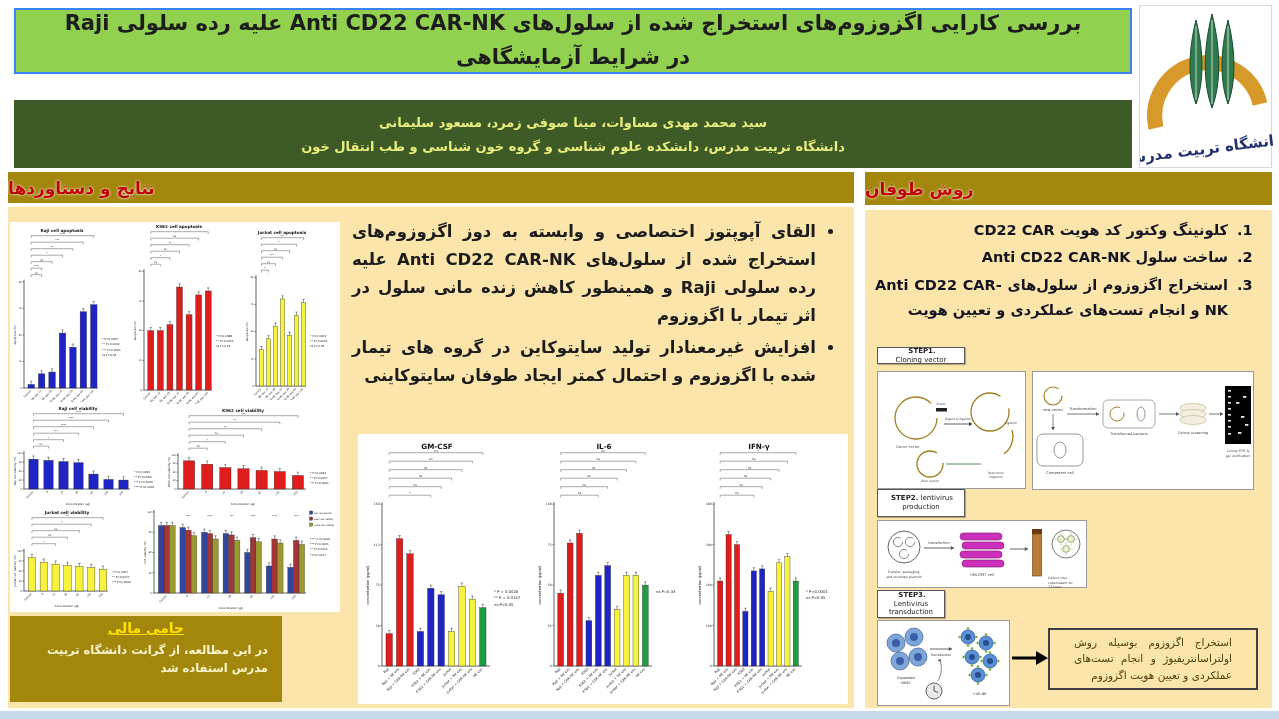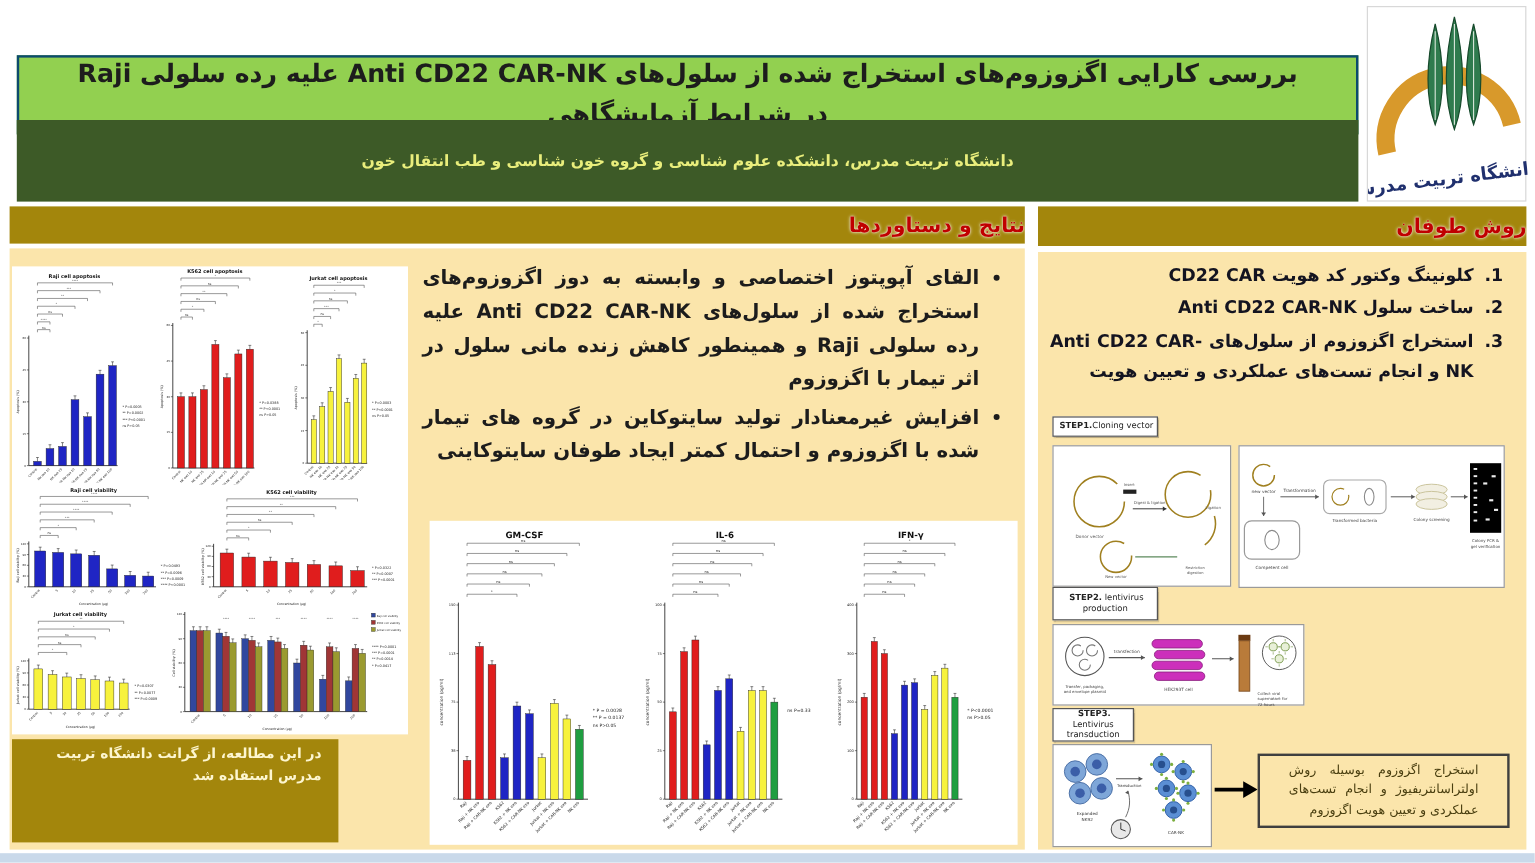--- a/index.html
+++ b/index.html
@@ -2,29 +2,29 @@
 <html lang="fa"><head>
 <meta charset="utf-8">
 <style>
   html,body{margin:0;padding:0;}
   body{
     width:1279px;height:719px;position:relative;background:#ffffff;
     font-family:"DejaVu Sans","Liberation Sans",sans-serif;overflow:hidden;
   }
   .abs{position:absolute;}
   
-  .title-box{left:14px;top:8px;width:1118px;height:66px;background:#92d050;border:2px solid #0c4a6e;
+  .title-box{left:14px;top:8px;width:1118px;height:66px;background:#92d050;border:2px solid #3b82f6;
     display:flex;align-items:center;justify-content:center;text-align:center;box-sizing:border-box;
-    font-size:21px;font-weight:bold;color:#1d1d1d;line-height:1.6;padding:0 40px;margin-top:38px;}
+    font-size:21px;font-weight:bold;color:#1d1d1d;line-height:1.6;padding:0 40px;}
   .authors-band{left:14px;top:100px;width:1118px;height:68px;background:#3d5a27;box-sizing:border-box;
     display:flex;flex-direction:column;align-items:center;justify-content:center;gap:9px;
     color:#e9ee7c;font-size:13px;font-weight:bold;}
   .logo-box{left:1139px;top:5px;width:133px;height:163px;background:#ffffff;border:1px solid #d8d8d8;box-sizing:border-box;}
   
-  .sec-header{background:#a3860c;display:flex;align-items:center;justify-content:flex-end;
+  .sec-header{background:#a3860c;display:flex;align-items:center;justify-content:flex-start;
     color:#c00000;font-weight:bold;font-size:17px;text-shadow:0 0 3px rgba(255,255,255,.95), 0 0 1px rgba(255,255,255,.9);}
   .left-header{left:8px;top:172px;width:846px;height:31px;}
   .right-header{left:865px;top:172px;width:407px;height:33px;}
   .left-content{left:8px;top:207px;width:846px;height:501px;background:#fbe5ab;}
   .right-content{left:865px;top:210px;width:407px;height:498px;background:#fbe5ab;}
   .panel{background:#ffffff;}
   .charts-panel{left:10px;top:222px;width:330px;height:390px;}
   .cytokine-panel{left:358px;top:434px;width:490px;height:270px;}
   .chart{position:absolute;}
   
@@ -35,36 +35,37 @@
   
   .sponsor-box{left:10px;top:616px;width:272px;height:86px;background:#a3860c;box-sizing:border-box;padding:4px 14px;direction:rtl;}
   .sponsor-title{color:#ffe100;font-weight:bold;font-size:14px;text-align:center;text-decoration:underline;margin-bottom:6px;}
   .sponsor-text{color:#fdf6d0;font-size:11.5px;font-weight:bold;line-height:1.55;}
   
   .methods{left:875px;top:218px;width:385px;direction:rtl;color:#141420;font-size:14.5px;font-weight:bold;line-height:1.75;text-align:justify;}
   .methods ol{margin:0 18px 0 0;padding:0 10px 0 0;}
   .methods li{margin-bottom:2px;padding-right:4px;}
   
   .step-label{background:#ffffff;border:1px solid #555;box-shadow:1px 1px 1px rgba(0,0,0,.25);
-    font-size:7px;color:#222;display:flex;align-items:center;justify-content:center;text-align:center;line-height:1.25;box-sizing:border-box;padding:1px 2px;}
+    font-size:7px;color:#222;display:flex;align-items:center;justify-content:center;text-align:center;line-height:1.25;box-sizing:border-box;padding:1px 2px;flex-direction:column;}
   .step-label b{margin-left:2px;}
   .diag{background:#ffffff;border:1px solid #9a9a9a;box-sizing:border-box;}
   .outcome-box{left:1048px;top:628px;width:210px;height:62px;border:2px solid #3f3f3f;box-sizing:border-box;
     direction:rtl;font-size:10.5px;color:#4a3f10;line-height:1.55;padding:4px 24px;text-align:justify;}
   .bottom-strip{left:0;top:711px;width:1279px;height:8px;background:#c9d9ea;}
   svg text{font-family:"DejaVu Sans","Liberation Sans",sans-serif;}
 </style>
 </head>
 <body>
 
 <div class="abs title-box" dir="rtl">
   <span>بررسی کارایی اگزوزوم‌های استخراج شده از سلول‌های Anti CD22 CAR-NK علیه رده سلولی Raji در شرایط آزمایشگاهی</span>
 </div>
 
 <div class="abs authors-band" dir="rtl">
+  <span>سید محمد مهدی مساوات، مینا صوفی زمرد، مسعود سلیمانی</span>
   <span>دانشگاه تربیت مدرس، دانشکده علوم شناسی و گروه خون شناسی و طب انتقال خون</span>
 </div>
 
 <div class="abs logo-box">
   <svg viewBox="0 0 133 163" width="133" height="163">
     <path d="M 16 122 A 53 53 0 0 1 120 98" fill="none" stroke="#d8992b" stroke-width="15"></path>
     <g>
       <path d="M 56 14 C 48 46, 48 76, 56 98 C 64 76, 64 46, 56 14 Z" fill="#2f7b4e" stroke="#174a2c" stroke-width="1"></path>
       <path d="M 72 8 C 63 44, 63 78, 72 102 C 81 78, 81 44, 72 8 Z" fill="#2f7b4e" stroke="#174a2c" stroke-width="1"></path>
       <path d="M 88 14 C 80 46, 80 76, 88 98 C 96 76, 96 46, 88 14 Z" fill="#2f7b4e" stroke="#174a2c" stroke-width="1"></path>
@@ -762,20 +763,21 @@
         <path d="M 24.2 48.900000000000006 V 46.7 H 66.2 V 48.900000000000006" fill="none" stroke="#555" stroke-width="0.5"></path>
         <text x="45.2" y="45.900000000000006" font-size="3" fill="#222" text-anchor="middle">ns</text>
         <path d="M 24.2 57.400000000000006 V 55.2 H 57.8 V 57.400000000000006" fill="none" stroke="#555" stroke-width="0.5"></path>
         <text x="41" y="54.400000000000006" font-size="3" fill="#222" text-anchor="middle">ns</text>
         <text x="110" y="153.19" font-size="3.8" fill="#222" text-anchor="start">* P&lt;0.0001</text>
         <text x="110" y="159.39" font-size="3.8" fill="#222" text-anchor="start">ns P&gt;0.05</text>
       </svg></div>
 </div>
 
 <div class="abs sponsor-box">
+  <div class="sponsor-title">حامی مالی</div>
   <div class="sponsor-text">در این مطالعه، از گرانت دانشگاه تربیت مدرس استفاده شد</div>
 </div>
 
 <div class="abs methods">
   <ol>
       <li>کلونینگ وکتور کد هویت CD22 CAR</li>
       <li>ساخت سلول Anti CD22 CAR-NK</li>
       <li>استخراج اگزوزوم از سلول‌های Anti CD22 CAR-NK و انجام تست‌های عملکردی و تعیین هویت</li>
     </ol>
 </div>

